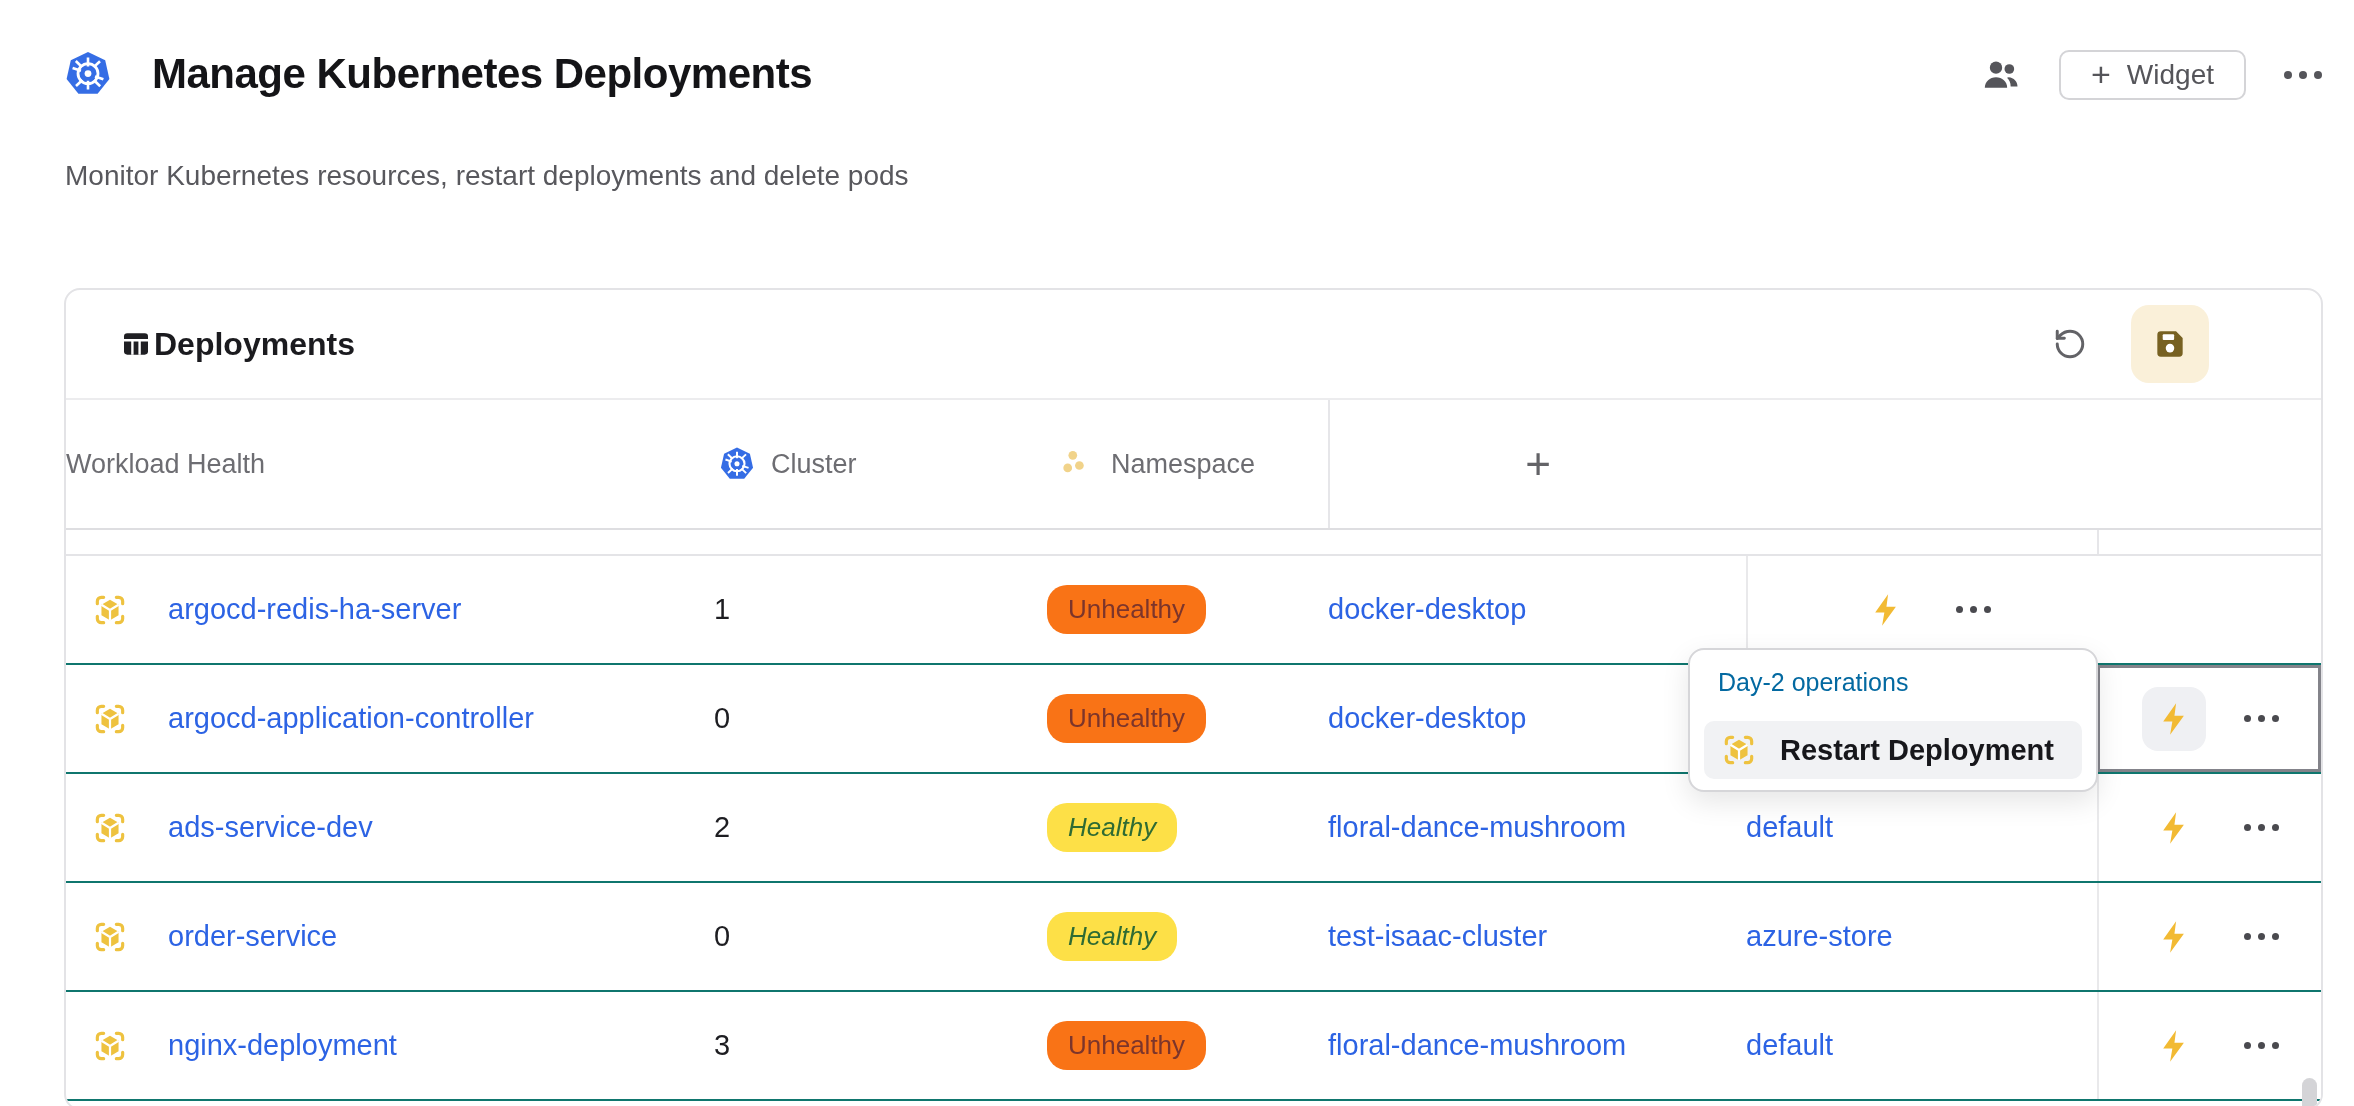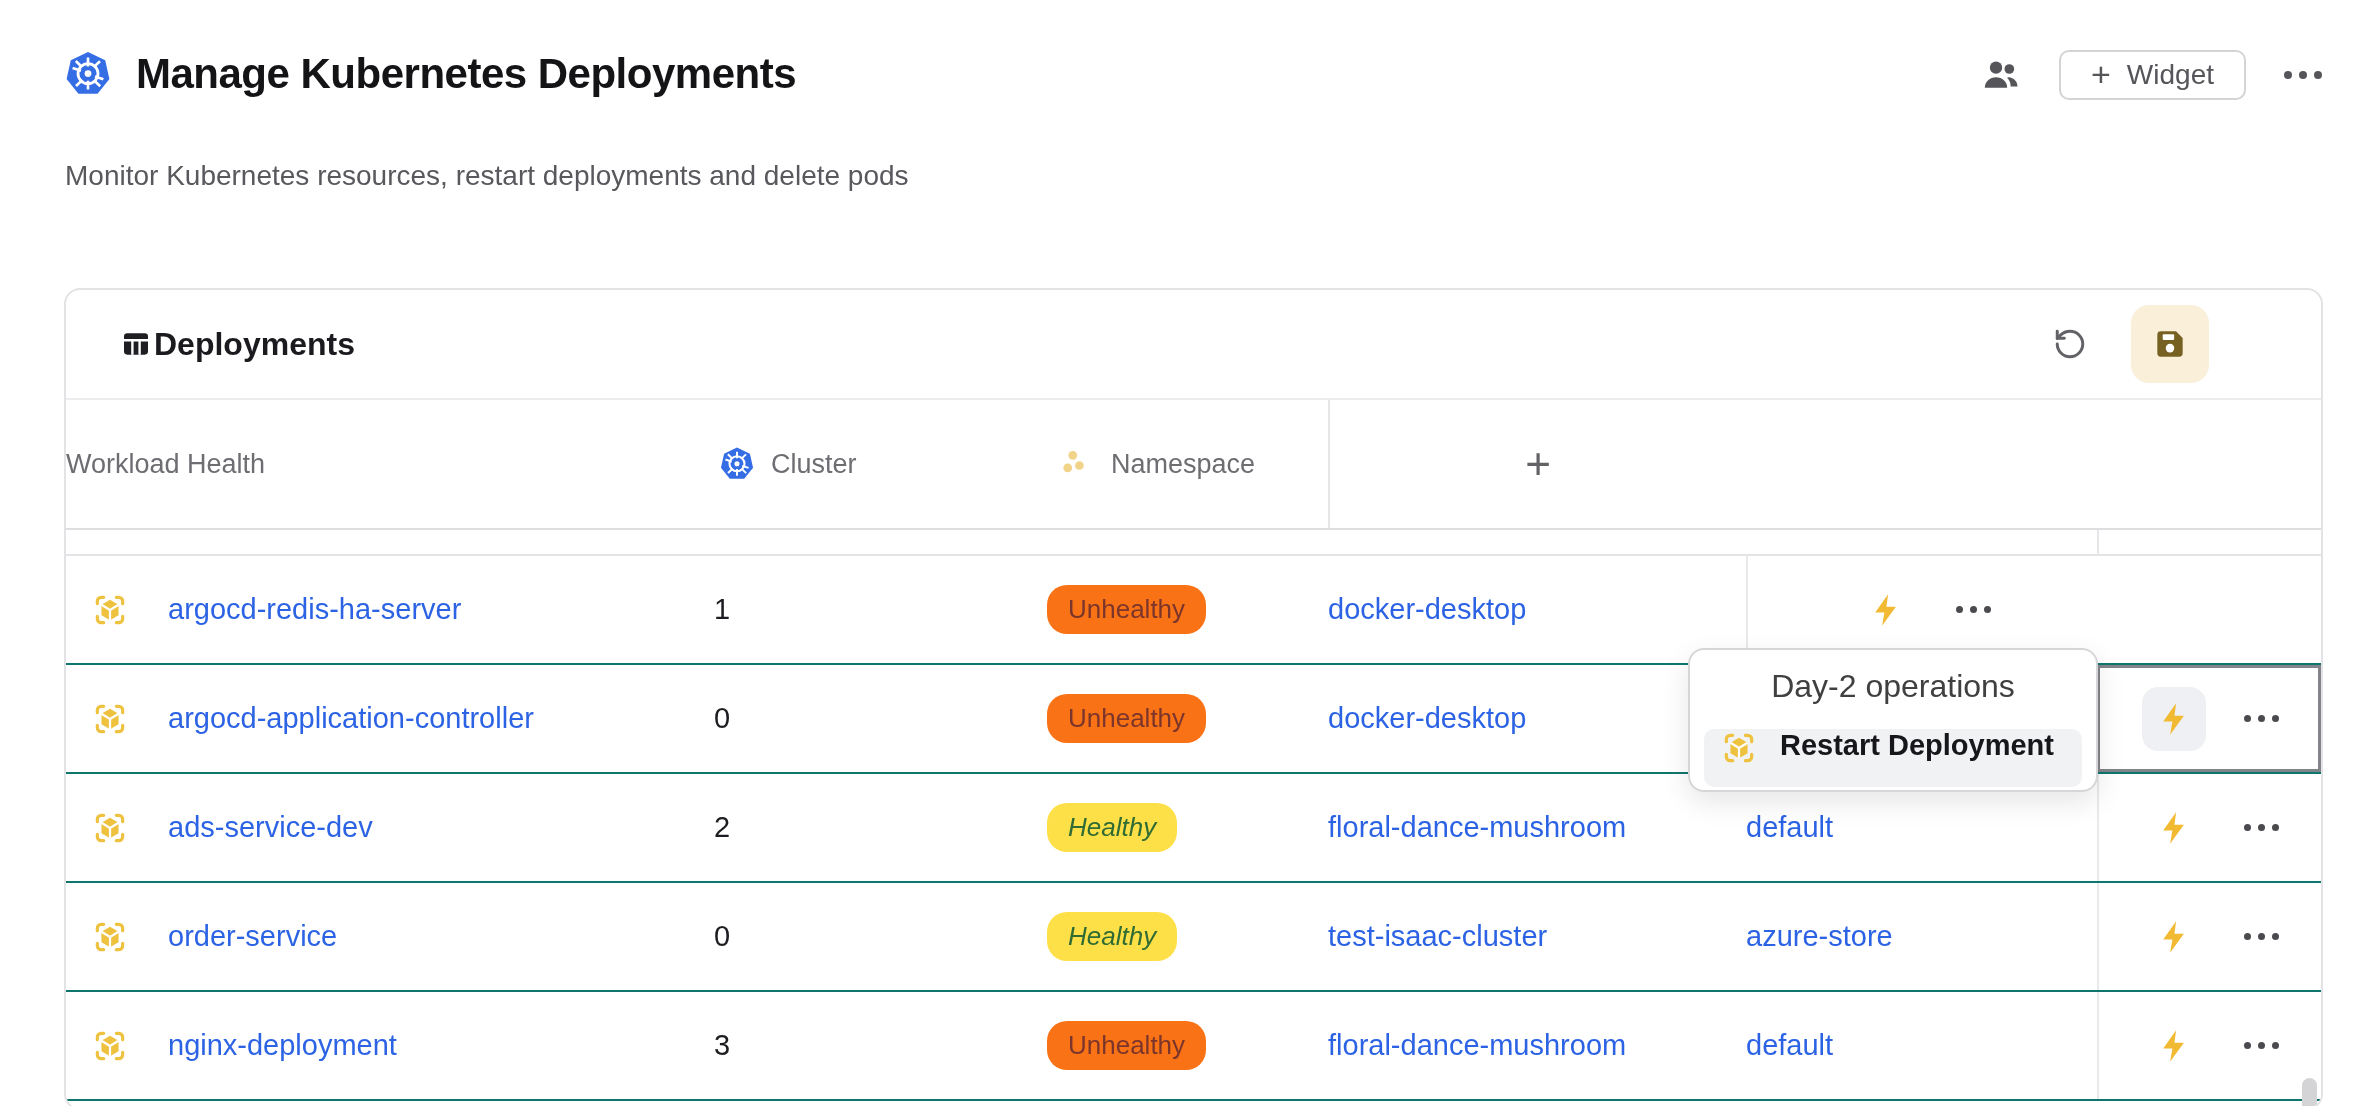--- a/index.html
+++ b/index.html
@@ -2,21 +2,21 @@
 <html><head>
 <meta charset="utf-8">
 <style>
   * { margin:0; padding:0; box-sizing:border-box; }
   html,body { width:2354px; height:1106px; overflow:hidden; background:#fff; }
   body { font-family:"Liberation Sans", sans-serif; color:#1c1c1f; }
   .screen { position:relative; width:2354px; height:1106px; background:#fff; }
 
   
   .page-header { position:absolute; left:64px; top:48px; right:32px; }
-  .title-row { display:flex; align-items:center; gap:24px; height:52px; }
+  .title-row { display:flex; align-items:center; gap:40px; height:52px; }
   .page-title { font-size:42px; font-weight:700; color:#141417; letter-spacing:-0.5px; }
   .header-right { position:absolute; right:0; top:2px; display:flex; align-items:center; gap:38px; }
   .widget-btn { display:flex; align-items:center; gap:16px; border:2px solid #d4d4d7; border-radius:10px;
                 background:#fff; padding:0 30px; height:50px; font-size:28px; color:#55555a; cursor:pointer;
                 font-family:inherit; }
   .widget-btn .plus { font-size:34px; font-weight:400; line-height:1; margin-top:-3px; }
   .dots { display:flex; gap:7px; align-items:center; cursor:pointer; }
   .dots i { width:8px; height:8px; border-radius:50%; background:#55555a; display:block; }
   .subtitle { position:absolute; left:65px; top:160px; font-size:28px; color:#58585d; }
 
@@ -55,23 +55,23 @@
   .bolt-btn { width:64px; height:64px; border:none; background:transparent; border-radius:16px;
               display:flex; align-items:center; justify-content:center; cursor:pointer; }
   .row-dots i { width:7px; height:7px; background:#4a4a4f; }
   .cell-actions.active { outline:3px solid #83838a; outline-offset:-3px; }
   .cell-actions.active .bolt-btn { background:#eff0f3; }
 
   
   .popup { position:absolute; left:1622px; top:358px; width:410px; height:144px; background:#fff;
            border:2px solid #d6d6d9; border-radius:16px; box-shadow:0 10px 28px rgba(0,0,0,.10);
            z-index:20; padding:16px 14px 16px; }
-  .popup-header { font-size:32px; color:#404040; padding:2px 14px 0;text-align:center; }
+  .popup-header { font-size:25px; color:#0369a1; padding:2px 14px 0; }
   .popup-item { margin-top:24px; height:58px; background:#f1f2f4; border-radius:10px; display:flex;
-                align-items:flex-start; gap:22px; padding:0 16px; font-size:29px; font-weight:600;
+                align-items:center; gap:22px; padding:0 16px; font-size:29px; font-weight:600;
                 color:#17171b; cursor:pointer; }
 
   .scroll-thumb { position:absolute; right:4px; top:788px; width:15px; height:46px; background:#d4d4d7;
                   border-radius:8px; z-index:5; cursor:pointer; }
 </style>
 </head>
 <body>
 
 <svg width="0" height="0" style="position:absolute">
   <defs>

